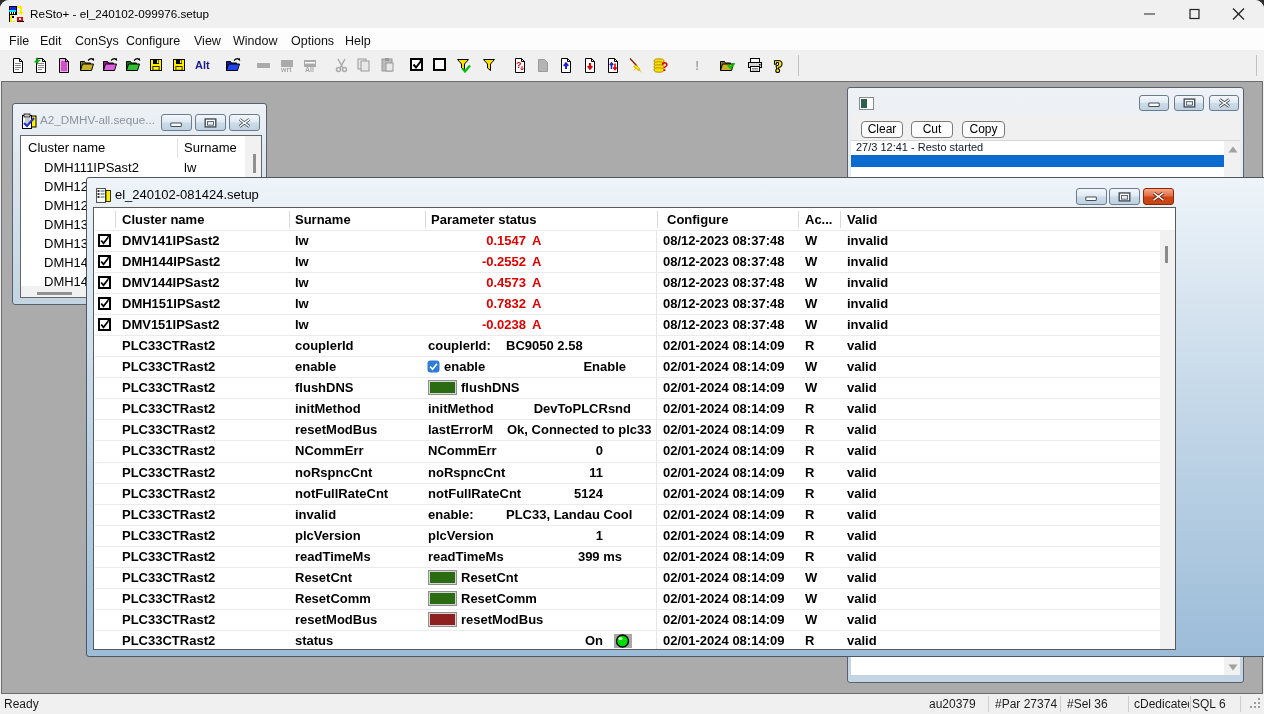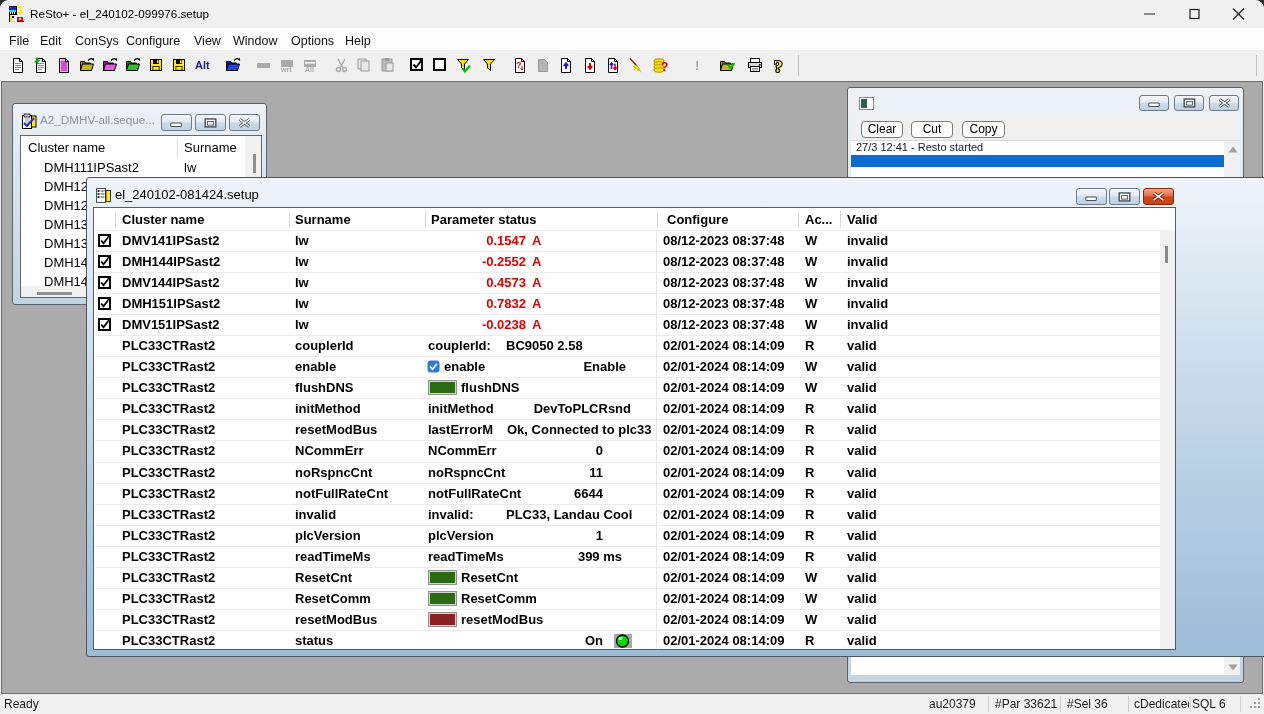--- a/index.html
+++ b/index.html
@@ -461,28 +461,28 @@
 <span class="cell" style="left:201px;top:257px">noRspncCnt</span>
 <span class="cell" style="left:334px;top:257px">noRspncCnt</span>
 <div class="cell cellr" style="left:380px;top:257px;width:129px">11</div>
 <span class="cell" style="left:569px;top:257px">02/01-2024 08:14:09</span>
 <span class="cell" style="left:711px;top:257px">R</span>
 <span class="cell" style="left:753px;top:257px">valid</span>
 <div class="gline" style="left:1px;top:275px;width:1065px"></div>
 <span class="cell" style="left:28px;top:278px">PLC33CTRast2</span>
 <span class="cell" style="left:201px;top:278px">notFullRateCnt</span>
 <span class="cell" style="left:334px;top:278px">notFullRateCnt</span>
-<div class="cell cellr" style="left:380px;top:278px;width:129px">6644</div>
+<div class="cell cellr" style="left:380px;top:278px;width:129px">5124</div>
 <span class="cell" style="left:569px;top:278px">02/01-2024 08:14:09</span>
 <span class="cell" style="left:711px;top:278px">R</span>
 <span class="cell" style="left:753px;top:278px">valid</span>
 <div class="gline" style="left:1px;top:296px;width:1065px"></div>
 <span class="cell" style="left:28px;top:299px">PLC33CTRast2</span>
 <span class="cell" style="left:201px;top:299px">invalid</span>
-<span class="cell" style="left:334px;top:299px">invalid:</span>
+<span class="cell" style="left:334px;top:299px">enable:</span>
 <span class="cell" style="left:412px;top:299px">PLC33, Landau Cool</span>
 <span class="cell" style="left:569px;top:299px">02/01-2024 08:14:09</span>
 <span class="cell" style="left:711px;top:299px">R</span>
 <span class="cell" style="left:753px;top:299px">valid</span>
 <div class="gline" style="left:1px;top:317px;width:1065px"></div>
 <span class="cell" style="left:28px;top:320px">PLC33CTRast2</span>
 <span class="cell" style="left:201px;top:320px">plcVersion</span>
 <span class="cell" style="left:334px;top:320px">plcVersion</span>
 <div class="cell cellr" style="left:380px;top:320px;width:129px">1</div>
 <span class="cell" style="left:569px;top:320px">02/01-2024 08:14:09</span>
@@ -531,21 +531,21 @@
           </svg>
 <span class="cell" style="left:569px;top:425px">02/01-2024 08:14:09</span>
 <span class="cell" style="left:711px;top:425px">R</span>
 <span class="cell" style="left:753px;top:425px">valid</span>
 </div>
 </div>
 </div>
 <div id="statusbar" class="abs">
 <span class="abs" style="left:4px;top:3px">Ready</span>
 <span class="abs" style="left:929px;top:3px">au20379</span>
-<span class="abs" style="left:995px;top:3px">#Par 33621</span>
+<span class="abs" style="left:995px;top:3px">#Par 27374</span>
 <span class="abs" style="left:1067px;top:3px">#Sel 36</span>
 <div class="abs" style="left:1134px;top:3px;width:55px;overflow:hidden;white-space:nowrap">cDedicated</div>
 <span class="abs" style="left:1192px;top:3px">SQL 6</span>
 <div class="sdiv" style="left:988px"></div>
 <div class="sdiv" style="left:1060px"></div>
 <div class="sdiv" style="left:1128px"></div>
 <div class="sdiv" style="left:1190px"></div>
 <div class="sdiv" style="left:1240px"></div>
 <svg class="abs" style="left:1246px;top:4px" width="16" height="14" viewBox="0 0 16 14">
         <rect x="12" y="0" width="2" height="2" fill="#9f9f9f"></rect>

